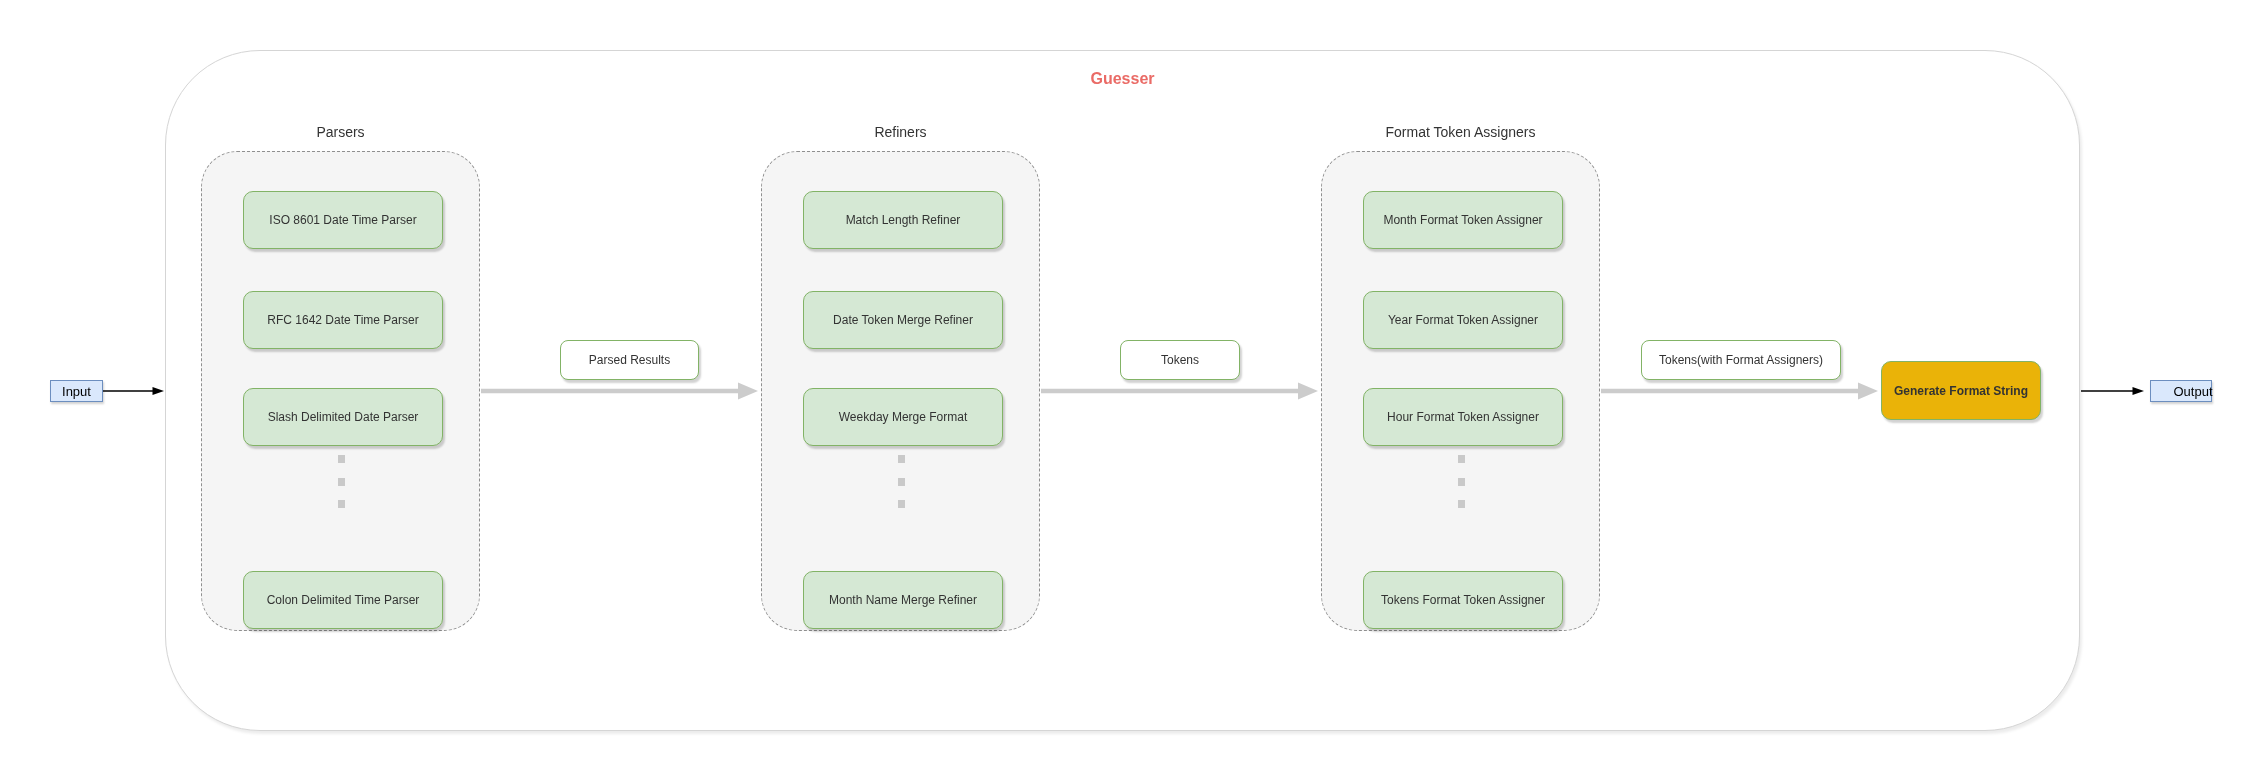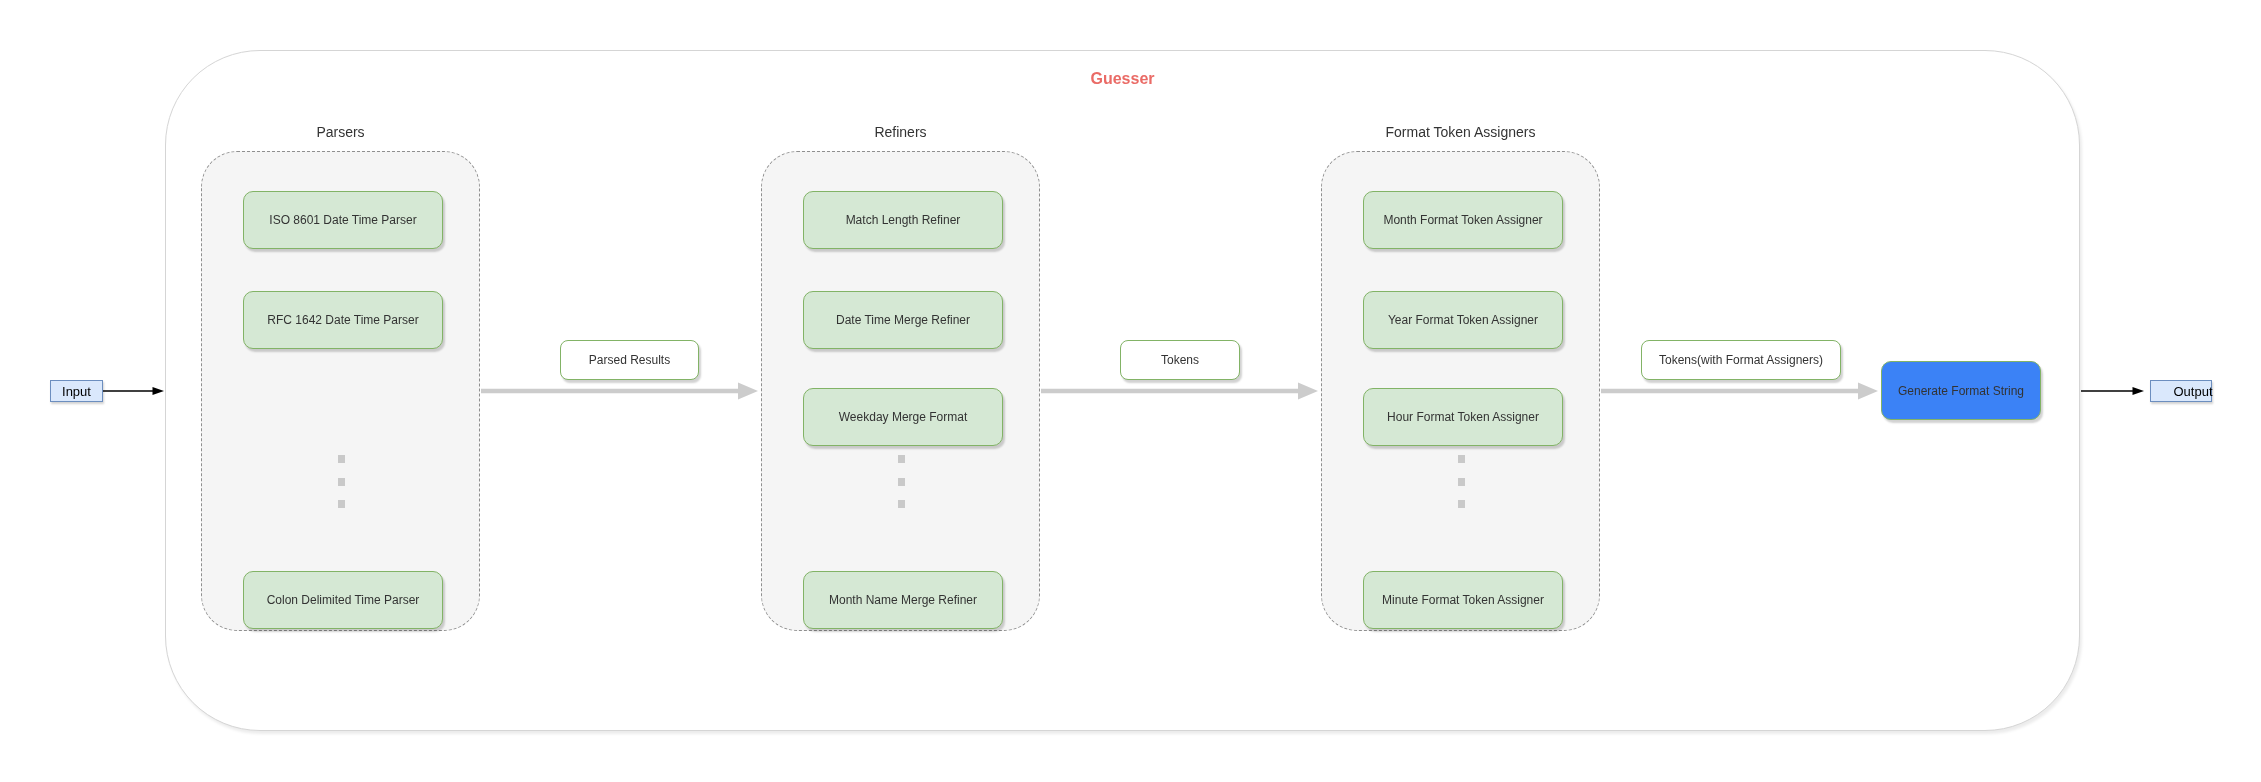--- a/index.html
+++ b/index.html
@@ -108,30 +108,31 @@
     color: #333333;
   }
   .lbl-parsed { left: 560px; width: 139px; }
   .lbl-tokens { left: 1120px; width: 120px; }
   .lbl-tokens-fa { left: 1641px; width: 200px; }
   
   .generate-node {
     position: absolute;
     left: 1881px; top: 361px;
     width: 160px; height: 59px;
-    background: #3b82f6;
+    background: #eab308;
     border: 1px solid #82b366;
     border-radius: 10px;
     box-shadow: 2px 3px 2px rgba(0,0,0,0.18);
     display: flex;
     align-items: center;
     justify-content: center;
     text-align: center;
     font-size: 12px;
     color: #333333;
+    font-weight: bold;
   }
   
   .io-box {
     position: absolute;
     top: 380px;
     height: 22px;
     background: #dae8fc;
     border: 1px solid #6c8ebf;
     box-shadow: 1px 2px 2px rgba(0,0,0,0.18);
     display: flex;
@@ -166,46 +167,47 @@
     <polygon points="1878,391 1858,382.5 1858,399.5" fill="#cccccc"></polygon>
 
     <line x1="2081" y1="391" x2="2134" y2="391" stroke="#000000" stroke-width="1.5"></line>
     <polygon points="2144,391 2132.5,387 2132.5,395" fill="#000000"></polygon>
   </svg>
 
   <div class="group-title g0">Parsers</div>
   <div class="group-body g0">
     <div class="node n0">ISO 8601 Date Time Parser</div>
     <div class="node n1">RFC 1642 Date Time Parser</div>
+    <div class="node n2">Slash Delimited Date Parser</div>
     <div class="dot d0"></div>
     <div class="dot d1"></div>
     <div class="dot d2"></div>
     <div class="node n3">Colon Delimited Time Parser</div>
   </div>
 
   <div class="group-title g1">Refiners</div>
   <div class="group-body g1">
     <div class="node n0">Match Length Refiner</div>
-    <div class="node n1">Date Time Merge Refiner</div>
+    <div class="node n1">Date Token Merge Refiner</div>
     <div class="node n2">Weekday Merge Format</div>
     <div class="dot d0"></div>
     <div class="dot d1"></div>
     <div class="dot d2"></div>
     <div class="node n3">Month Name Merge Refiner</div>
   </div>
 
   <div class="group-title g2">Format Token Assigners</div>
   <div class="group-body g2">
     <div class="node n0">Month Format Token Assigner</div>
     <div class="node n1">Year Format Token Assigner</div>
     <div class="node n2">Hour Format Token Assigner</div>
     <div class="dot d0"></div>
     <div class="dot d1"></div>
     <div class="dot d2"></div>
-    <div class="node n3">Minute Format Token Assigner</div>
+    <div class="node n3">Tokens Format Token Assigner</div>
   </div>
 
   <div class="flow-label lbl-parsed">Parsed Results</div>
   <div class="flow-label lbl-tokens">Tokens</div>
   <div class="flow-label lbl-tokens-fa">Tokens(with Format Assigners)</div>
 
   <div class="generate-node">Generate Format String</div>
 
   <div class="io-box io-input">Input</div>
   <div class="io-box io-output">Output</div>

